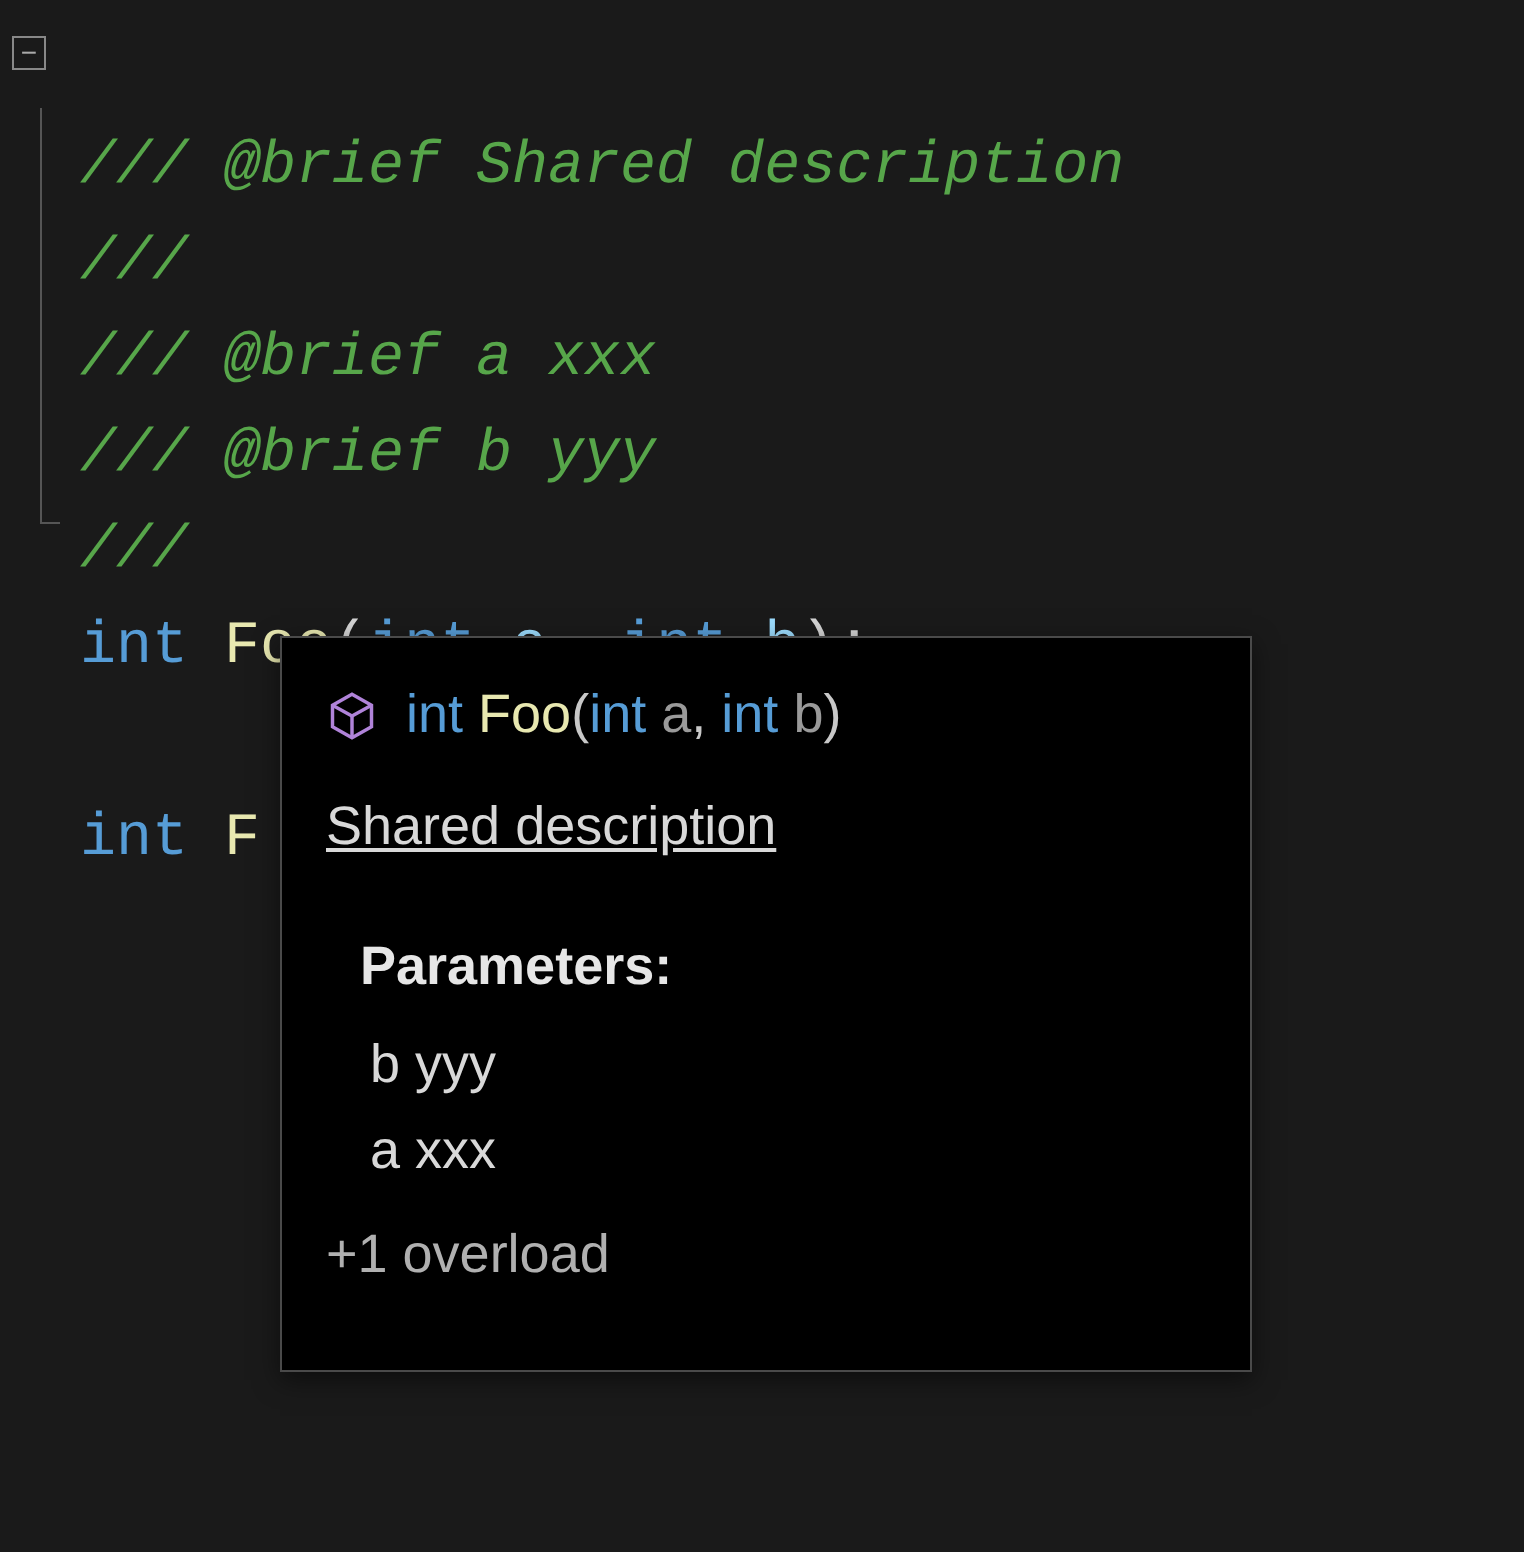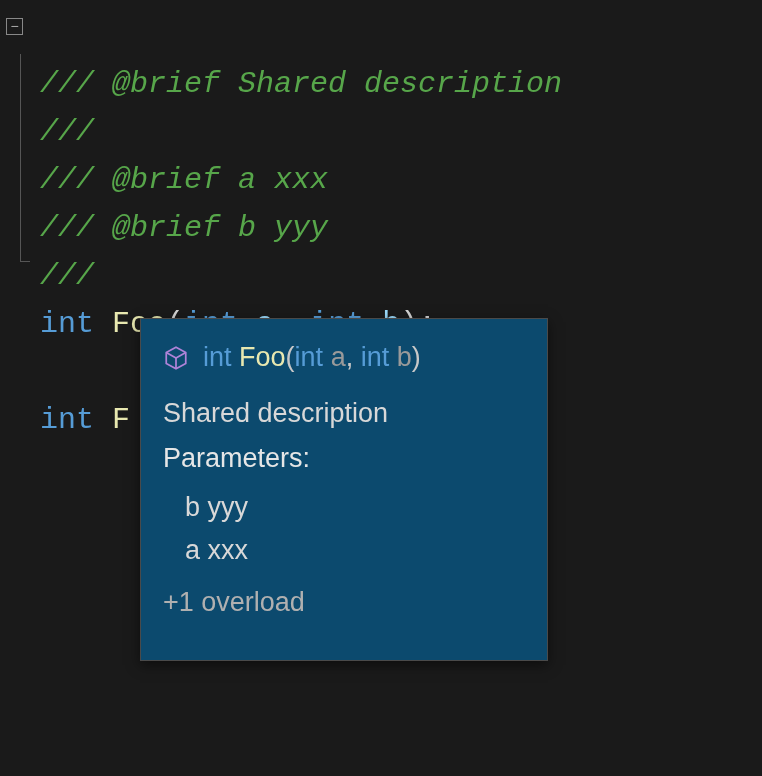--- a/index.html
+++ b/index.html
@@ -66,22 +66,22 @@
   .c-comment { color: #57a64a; font-style: italic; }
   .c-keyword { color: #569cd6; }
   .c-func    { color: #e8e8b0; }
   .c-param   { color: #9cdcfe; }
   .c-default { color: #d4d4d4; }
 
   .tooltip {
     position: absolute;
     left: 140px;
     top: 318px;
-    width: 408px;
-    background: #0c4a6e;
+    width: 486px;
+    background: #000000;
     border: 1px solid #4a4a4a;
     box-shadow: 0 4px 12px rgba(0,0,0,0.5);
     padding: 18px 22px 22px 22px;
     font-family: "Segoe UI", Arial, sans-serif;
     font-size: 27px;
     line-height: 1.55;
   }
   .tt-sig {
     display: flex;
     align-items: center;
@@ -90,26 +90,28 @@
     font-family: "Segoe UI", Arial, sans-serif;
   }
   .tt-cube { flex-shrink: 0; }
   .tt-sig-text { white-space: nowrap; }
   .tt-keyword { color: #569cd6; }
   .tt-func    { color: #e8e8b0; }
   .tt-param   { color: #9a9a9a; }
   .tt-paren   { color: #c8c8c8; }
   .tt-desc {
     color: #d8d8d8;
-    margin-bottom: 3px;
+    margin-bottom: 28px;
+    text-decoration: underline;
   }
   .tt-params-h {
-    font-weight: 400;
+    font-weight: 700;
     color: #e6e6e6;
     margin-bottom: 6px;
+    margin-left: 17px;
   }
   .tt-params {
     color: #d8d8d8;
     padding-left: 22px;
     margin-bottom: 10px;
   }
   .tt-params div { line-height: 1.6; }
   .tt-overload {
     color: #b0b0b0;
     margin-bottom: 14px;

